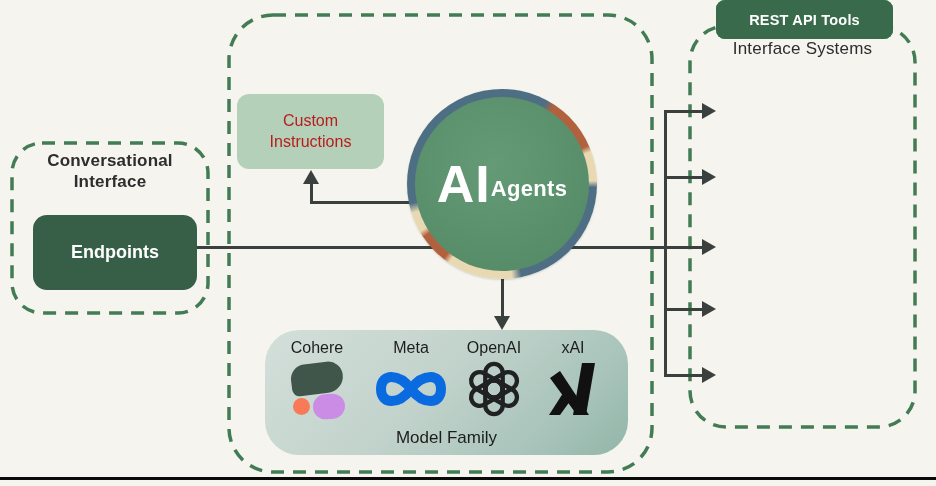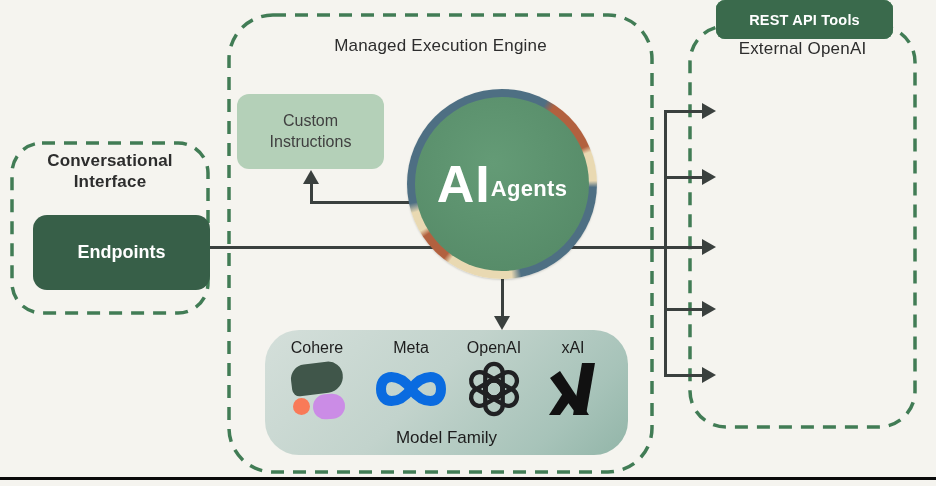--- a/index.html
+++ b/index.html
@@ -13,26 +13,26 @@
   .group-title{
     position:absolute;text-align:center;font-size:17px;line-height:1.22;
     color:#2d2d2d;z-index:2;letter-spacing:.2px;
   }
   
   .node{
     position:absolute;display:flex;align-items:center;justify-content:center;
     color:#fff;z-index:4;text-align:center;
   }
   .endpoints{
-    left:33px;top:215px;width:177px;height:75px;border-radius:14px;
+    left:33px;top:215px;width:164px;height:75px;border-radius:14px;
     background:#375f48;font-size:18px;font-weight:600;
   }
   .custom-instructions{
     left:237px;top:94px;width:147px;height:75px;border-radius:12px;
-    background:#b4d0b8;color:#404040;font-size:16px;line-height:1.3;font-weight:400;
+    background:#b4d0b8;color:#b91c1c;font-size:16px;line-height:1.3;font-weight:400;
   }
   
   .ai-ring{
     position:absolute;left:407px;top:89px;width:190px;height:190px;border-radius:50%;
     z-index:5;
     background:conic-gradient(from 0deg,
       #4e6f83 0deg 28deg,
       #b2613f 34deg 66deg,
       #e9d9b2 70deg 88deg,
       #4e6f83 92deg 168deg,
@@ -100,21 +100,20 @@
     <rect x="2" y="2" width="196" height="170" rx="30" fill="none" stroke="#417c55" stroke-width="3.5" stroke-dasharray="13 9"></rect>
   </svg>
   <div class="group-title" style="left:10px;top:151px;width:200px;font-weight:bold;">Conversational Interface</div>
   <div class="node endpoints" style="background-color: rgb(55, 95, 72);">
     <span>Endpoints</span>
   </div>
 
   <svg class="dashbox" style="left:227px;top:13px;" width="427" height="461">
     <rect x="2" y="2" width="423" height="457" rx="44" fill="none" stroke="#417c55" stroke-width="3.5" stroke-dasharray="13 9"></rect>
   </svg>
-  <div class="group-title" style="left:227px;top:36px;width:427px;">Managed Execution Engine</div>
 
   <div class="node custom-instructions" style="background-color: rgb(180, 208, 184);">
     <span style="width:110px;">Custom Instructions</span>
   </div>
 
   <div class="ai-ring">
     <div class="ai-inner">
       <div class="ai-big">AI</div>
       <div class="ai-sub">Agents</div>
     </div>
@@ -165,21 +164,21 @@
           </g>
         </svg>
       </div>
     </div>
     <div class="mf-label">Model Family</div>
   </div>
 
   <svg class="dashbox" style="left:688px;top:24px;" width="229" height="405">
     <rect x="2" y="2" width="225" height="401" rx="36" fill="none" stroke="#417c55" stroke-width="3.5" stroke-dasharray="13 9"></rect>
   </svg>
-  <div class="group-title" style="left:688px;top:39px;width:229px;">External OpenAI</div>
+  <div class="group-title" style="left:688px;top:39px;width:229px;">Interface Systems</div>
 
   <div class="ext-item" style="background-color: rgb(124, 170, 139);">
     <span>OCI OpenSearch</span>
   </div>
   <div class="ext-item" style="background-color: rgb(95, 150, 114);">
     <span>Oracle Database 23.ai</span>
   </div>
   <div class="ext-item" style="background-color: rgb(105, 158, 121);">
     <span>SQL Endpoint</span>
   </div>

